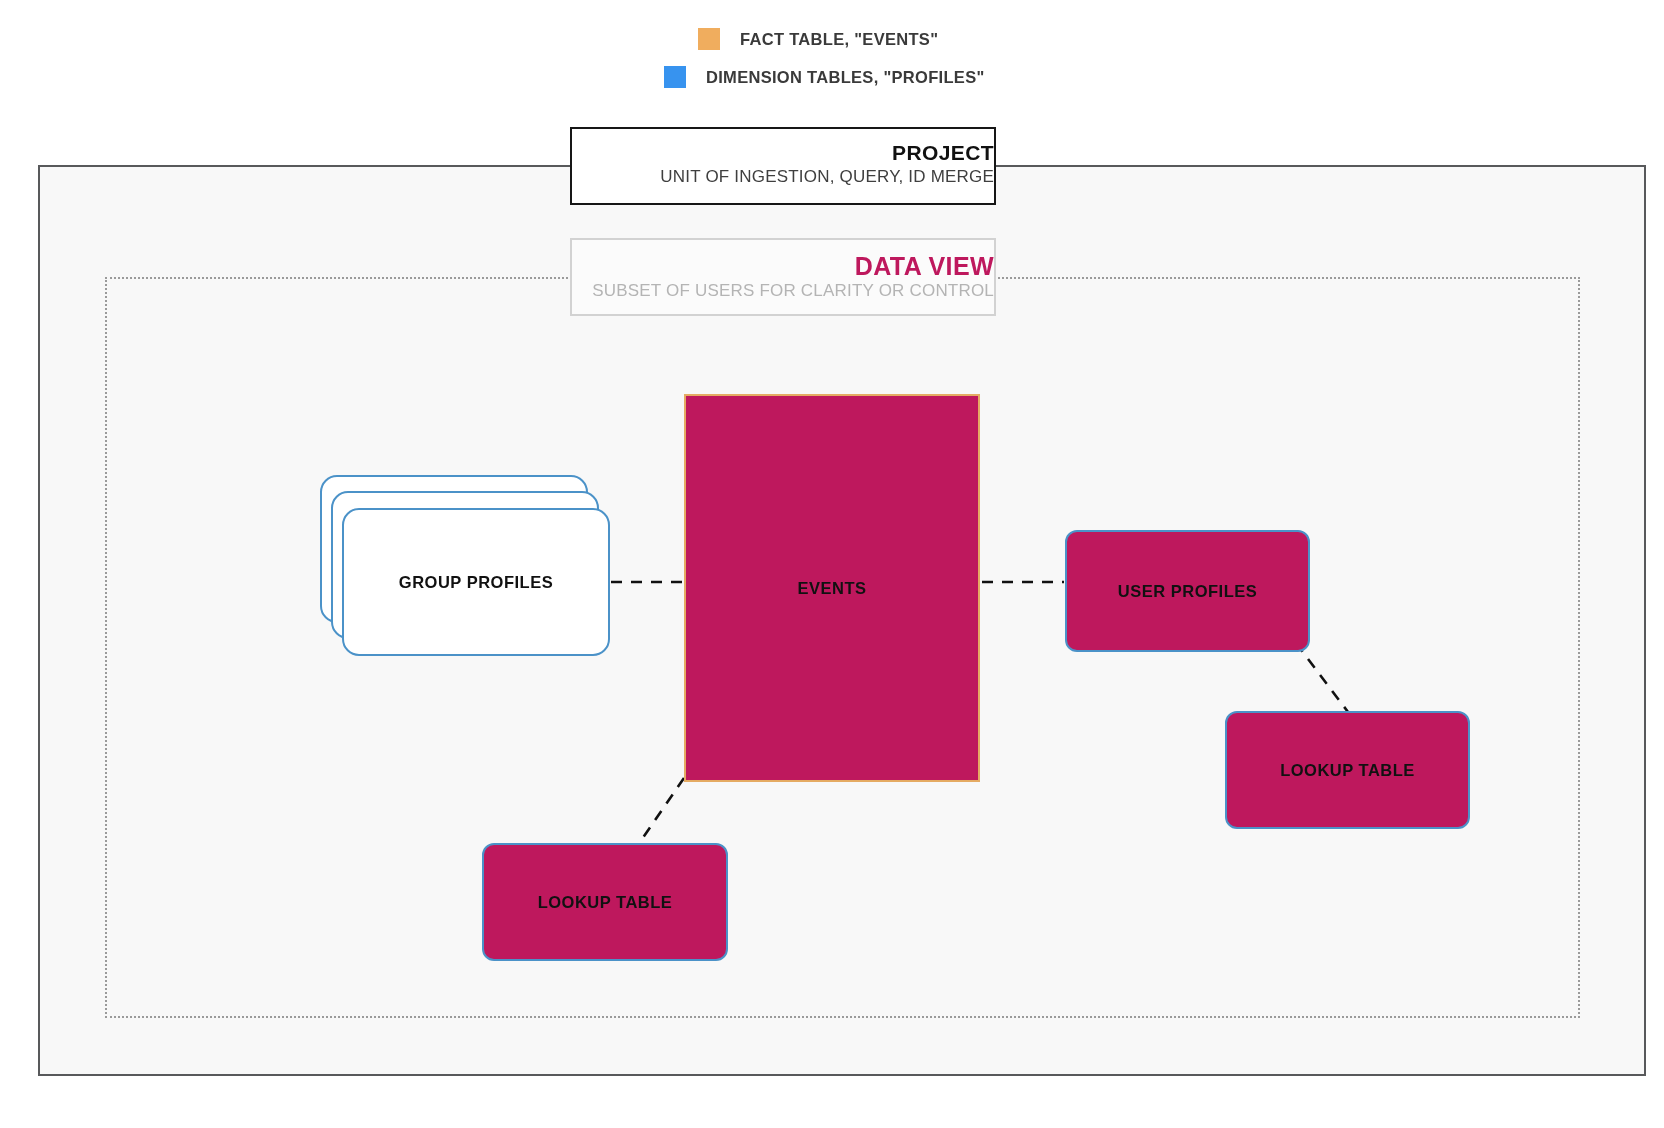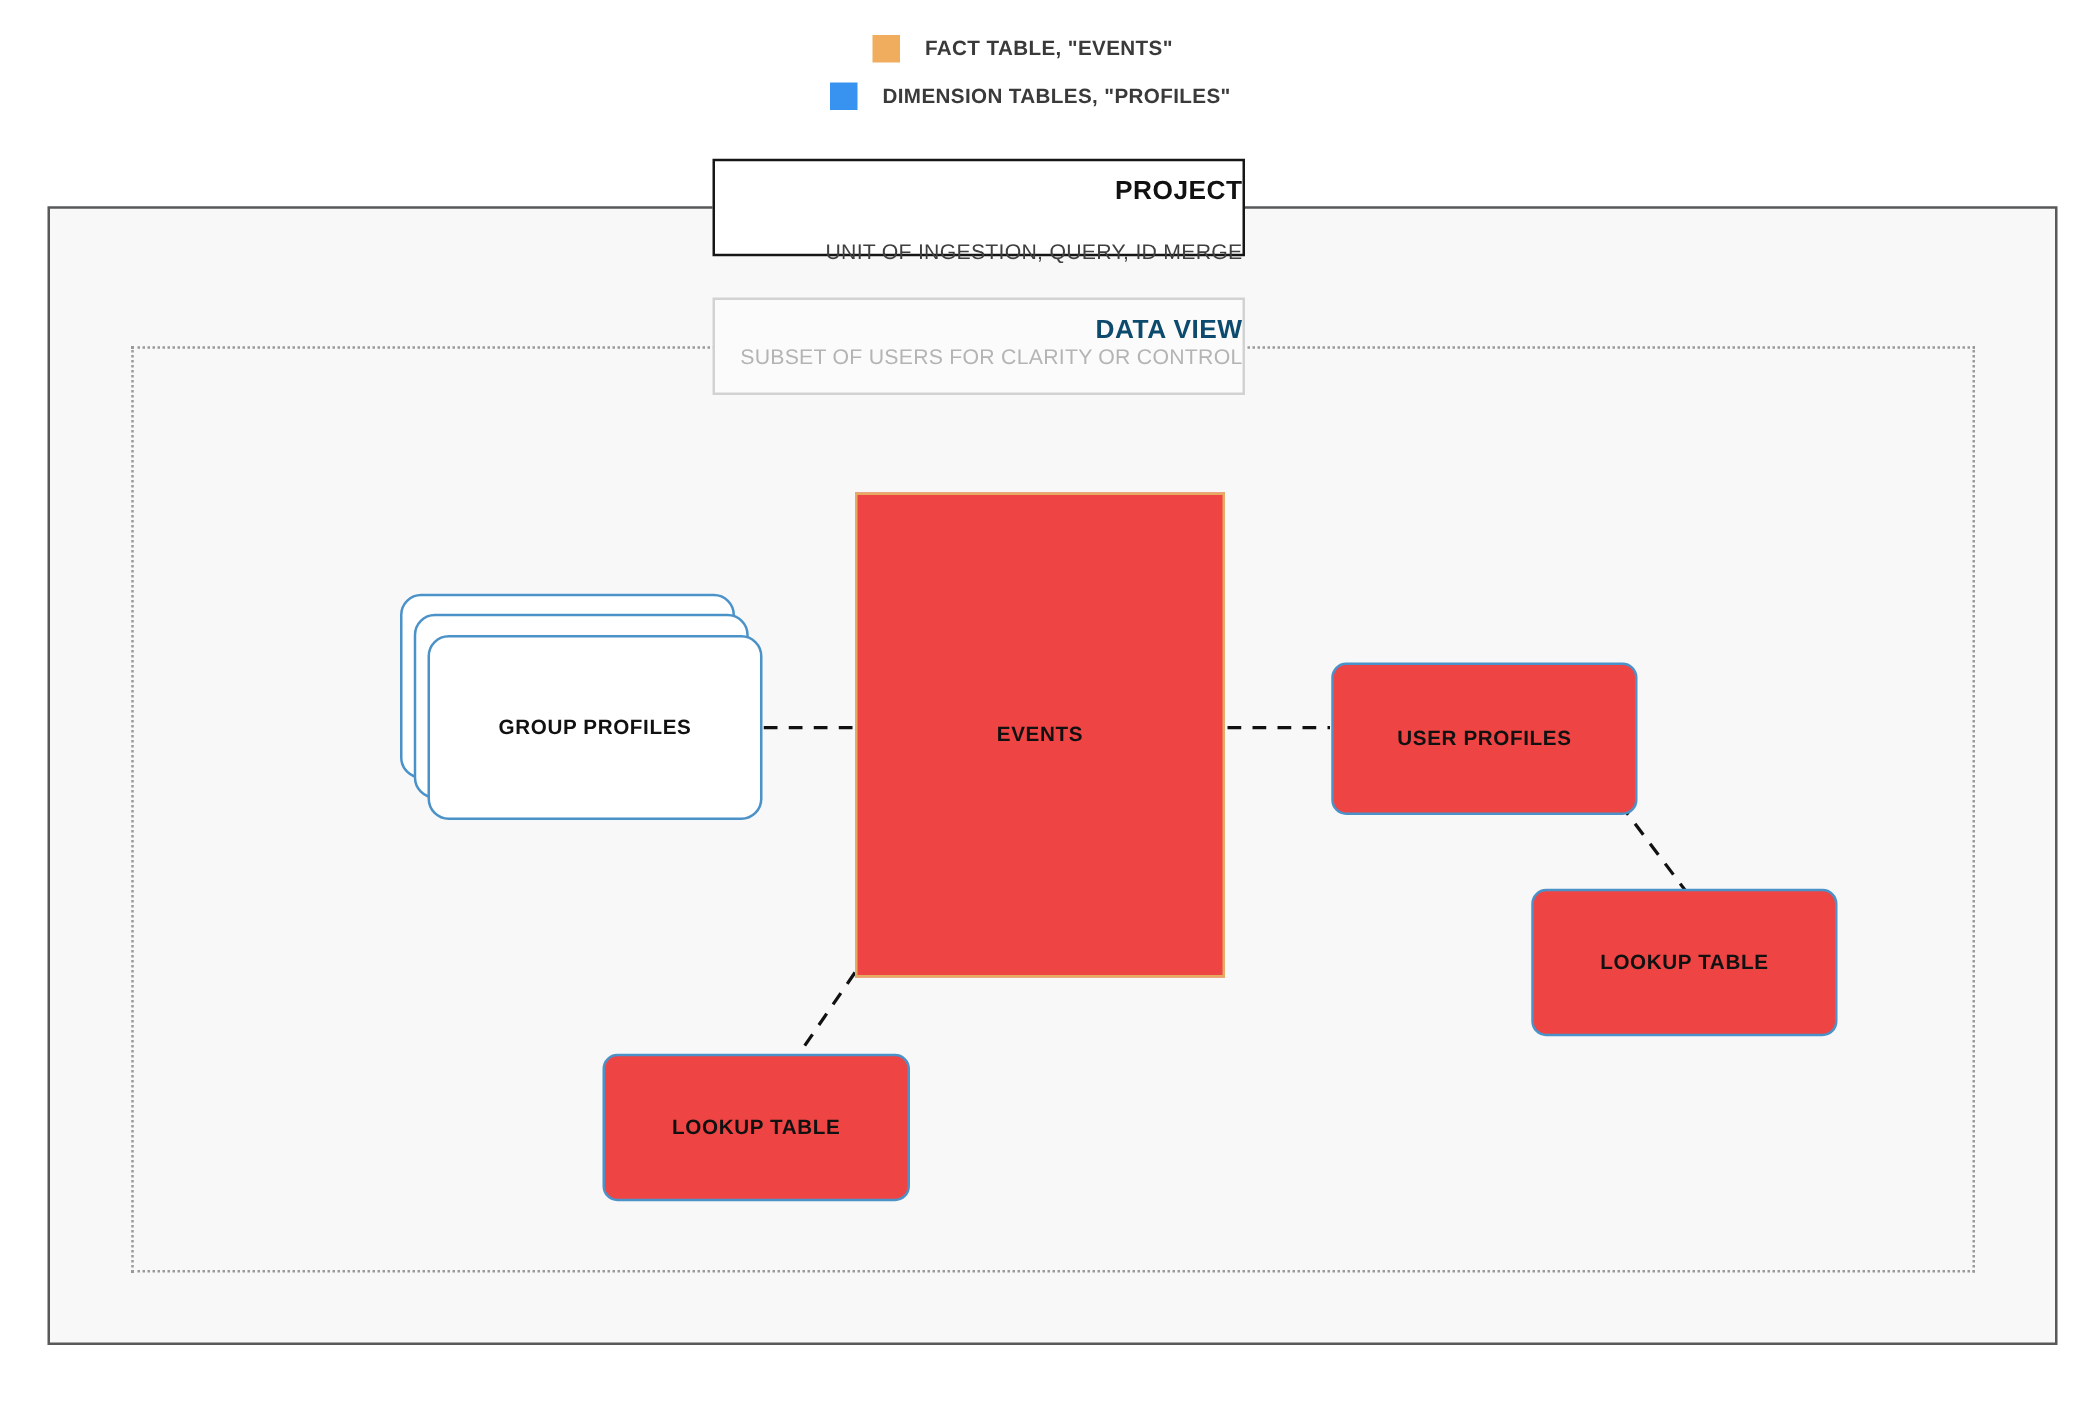--- a/index.html
+++ b/index.html
@@ -78,21 +78,21 @@
   }
   .project-title-box .tb-head {
     font-size: 21px;
     font-weight: bold;
     color: #111111;
     letter-spacing: 0.4px;
   }
   .project-title-box .tb-sub {
     font-size: 17px;
     color: #3f3f3f;
-    margin-top: 27px;
+    margin-top: 2px;
     letter-spacing: 0.2px;
   }
 
   
   .dataview-panel {
     position: absolute;
     left: 105px;
     top: 277px;
     width: 1475px;
     height: 741px;
@@ -102,23 +102,23 @@
   .dataview-title-box {
     left: 570px;
     top: 238px;
     width: 426px;
     height: 78px;
     border: 2px solid #d2d2d2;
     background: #fbfbfb;
     padding-top: 12px;
   }
   .dataview-title-box .tb-head {
-    font-size: 21px;
-    font-weight: bold;
-    color: #0c4a6e;
+    font-size: 25px;
+    font-weight: bold;
+    color: #be185d;
     letter-spacing: 0.4px;
   }
   .dataview-title-box .tb-sub {
     font-size: 17px;
     color: #b4b4b4;
     letter-spacing: 0.2px;
   }
 
   
   .connectors {
@@ -127,21 +127,21 @@
     top: 0;
     width: 1664px;
     height: 1128px;
     pointer-events: none;
   }
 
   
   .node {
     position: absolute;
     box-sizing: border-box;
-    background: #ef4444;
+    background: #be185d;
     display: flex;
     align-items: center;
     justify-content: center;
   }
   .node-label {
     font-size: 16.5px;
     font-weight: bold;
     color: #111111;
     letter-spacing: 0.5px;
     text-align: center;

